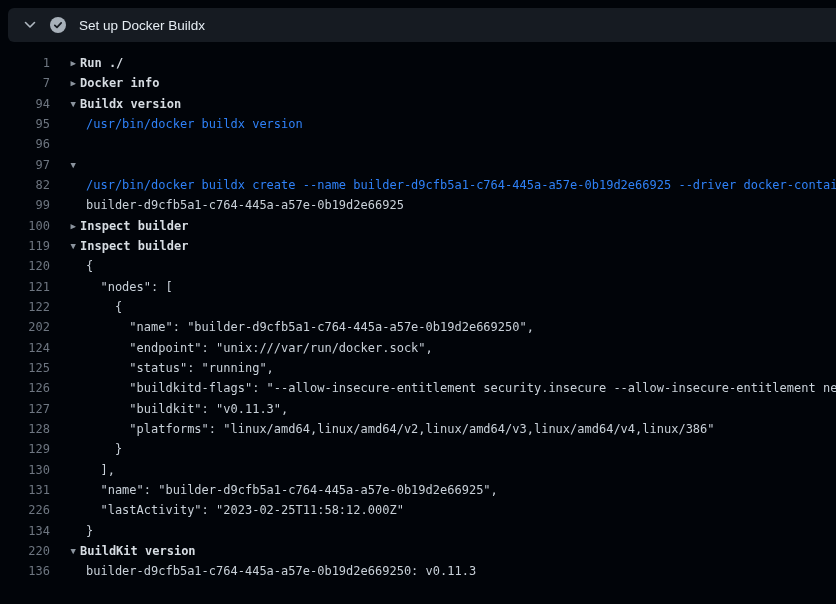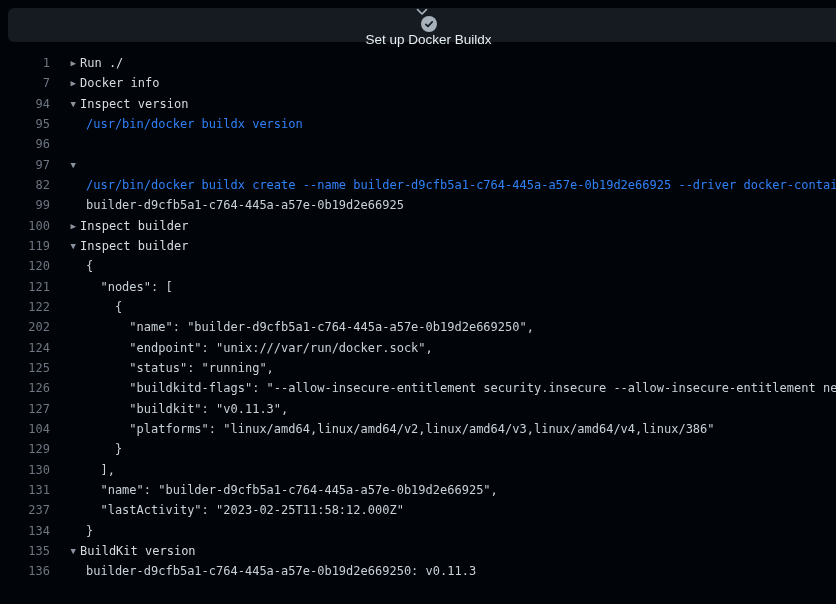--- a/index.html
+++ b/index.html
@@ -23,21 +23,20 @@
   }
   .step-header {
     margin-top:8px; margin-left:8px;
     width:calc(100% - 8px);
     height:34px;
     background: var(--header-bg);
     border-radius:6px 0 0 6px;
     display:flex; align-items:center;
     padding:0 16px;
     cursor:pointer;
-    flex-direction:column;
   }
   .chev { width:12px; height:8px; display:flex; align-items:center; flex:none; }
   .check { width:16px; height:16px; margin-left:14px; flex:none; }
   .step-title {
     margin-left:13px;
     font-family:"Liberation Sans", sans-serif;
     font-size:13.5px; font-weight:500;
     color: var(--title);
     white-space:nowrap;
   }
@@ -57,21 +56,21 @@
   }
   .row .mid {
     width:30px; flex:none;
     text-align:right;
     padding-right:4px;
     font-size:9px;
     color: var(--toggle);
     line-height:20.33px;
   }
   .row .text { color: var(--text-output); flex:none; }
-  .row.group .text { color: var(--text-group); padding-left:0; }
+  .row.group .text { color: var(--text-group); padding-left:0;font-weight:bold; }
   .row.output .text, .row.command .text { padding-left:6px; }
   .row.command .text { color: var(--command); }
   .row.group { cursor:pointer; }
 </style>
 </head>
 <body>
 
 <div>
 
   <div class="step-header">
@@ -85,39 +84,39 @@
         <circle cx="8" cy="8" r="8" fill="var(--check-circle)"></circle>
         <path d="M4.8 8.3 L7 10.4 L11.2 5.9" fill="none" stroke="var(--header-bg)" stroke-width="1.7" stroke-linecap="round" stroke-linejoin="round"></path>
       </svg>
     </span>
     <span class="step-title">Set up Docker Buildx</span>
   </div>
 
   <div class="log" id="log">
       <div class="row group"><span class="num">1</span><span class="mid">▶</span><span class="text">Run ./</span></div>
       <div class="row group"><span class="num">7</span><span class="mid">▶</span><span class="text">Docker info</span></div>
-      <div class="row group"><span class="num">94</span><span class="mid">▼</span><span class="text">Inspect version</span></div>
+      <div class="row group"><span class="num">94</span><span class="mid">▼</span><span class="text">Buildx version</span></div>
       <div class="row command"><span class="num">95</span><span class="mid"></span><span class="text">/usr/bin/docker buildx version</span></div>
       <div class="row output"><span class="num">96</span><span class="mid"></span></div>
       <div class="row group"><span class="num">97</span><span class="mid">▼</span></div>
       <div class="row command"><span class="num">82</span><span class="mid"></span><span class="text">/usr/bin/docker buildx create --name builder-d9cfb5a1-c764-445a-a57e-0b19d2e66925 --driver docker-container</span></div>
       <div class="row output"><span class="num">99</span><span class="mid"></span><span class="text">builder-d9cfb5a1-c764-445a-a57e-0b19d2e66925</span></div>
       <div class="row group"><span class="num">100</span><span class="mid">▶</span><span class="text">Inspect builder</span></div>
       <div class="row group"><span class="num">119</span><span class="mid">▼</span><span class="text">Inspect builder</span></div>
       <div class="row output"><span class="num">120</span><span class="mid"></span><span class="text">{</span></div>
       <div class="row output"><span class="num">121</span><span class="mid"></span><span class="text">  "nodes": [</span></div>
       <div class="row output"><span class="num">122</span><span class="mid"></span><span class="text">    {</span></div>
       <div class="row output"><span class="num">202</span><span class="mid"></span><span class="text">      "name": "builder-d9cfb5a1-c764-445a-a57e-0b19d2e669250",</span></div>
       <div class="row output"><span class="num">124</span><span class="mid"></span><span class="text">      "endpoint": "unix:///var/run/docker.sock",</span></div>
       <div class="row output"><span class="num">125</span><span class="mid"></span><span class="text">      "status": "running",</span></div>
       <div class="row output"><span class="num">126</span><span class="mid"></span><span class="text">      "buildkitd-flags": "--allow-insecure-entitlement security.insecure --allow-insecure-entitlement network</span></div>
       <div class="row output"><span class="num">127</span><span class="mid"></span><span class="text">      "buildkit": "v0.11.3",</span></div>
-      <div class="row output"><span class="num">104</span><span class="mid"></span><span class="text">      "platforms": "linux/amd64,linux/amd64/v2,linux/amd64/v3,linux/amd64/v4,linux/386"</span></div>
+      <div class="row output"><span class="num">128</span><span class="mid"></span><span class="text">      "platforms": "linux/amd64,linux/amd64/v2,linux/amd64/v3,linux/amd64/v4,linux/386"</span></div>
       <div class="row output"><span class="num">129</span><span class="mid"></span><span class="text">    }</span></div>
       <div class="row output"><span class="num">130</span><span class="mid"></span><span class="text">  ],</span></div>
       <div class="row output"><span class="num">131</span><span class="mid"></span><span class="text">  "name": "builder-d9cfb5a1-c764-445a-a57e-0b19d2e66925",</span></div>
-      <div class="row output"><span class="num">237</span><span class="mid"></span><span class="text">  "lastActivity": "2023-02-25T11:58:12.000Z"</span></div>
+      <div class="row output"><span class="num">226</span><span class="mid"></span><span class="text">  "lastActivity": "2023-02-25T11:58:12.000Z"</span></div>
       <div class="row output"><span class="num">134</span><span class="mid"></span><span class="text">}</span></div>
-      <div class="row group"><span class="num">135</span><span class="mid">▼</span><span class="text">BuildKit version</span></div>
+      <div class="row group"><span class="num">220</span><span class="mid">▼</span><span class="text">BuildKit version</span></div>
       <div class="row output"><span class="num">136</span><span class="mid"></span><span class="text">builder-d9cfb5a1-c764-445a-a57e-0b19d2e669250: v0.11.3</span></div>
     </div>
 
 </div>
 
 </body></html>

